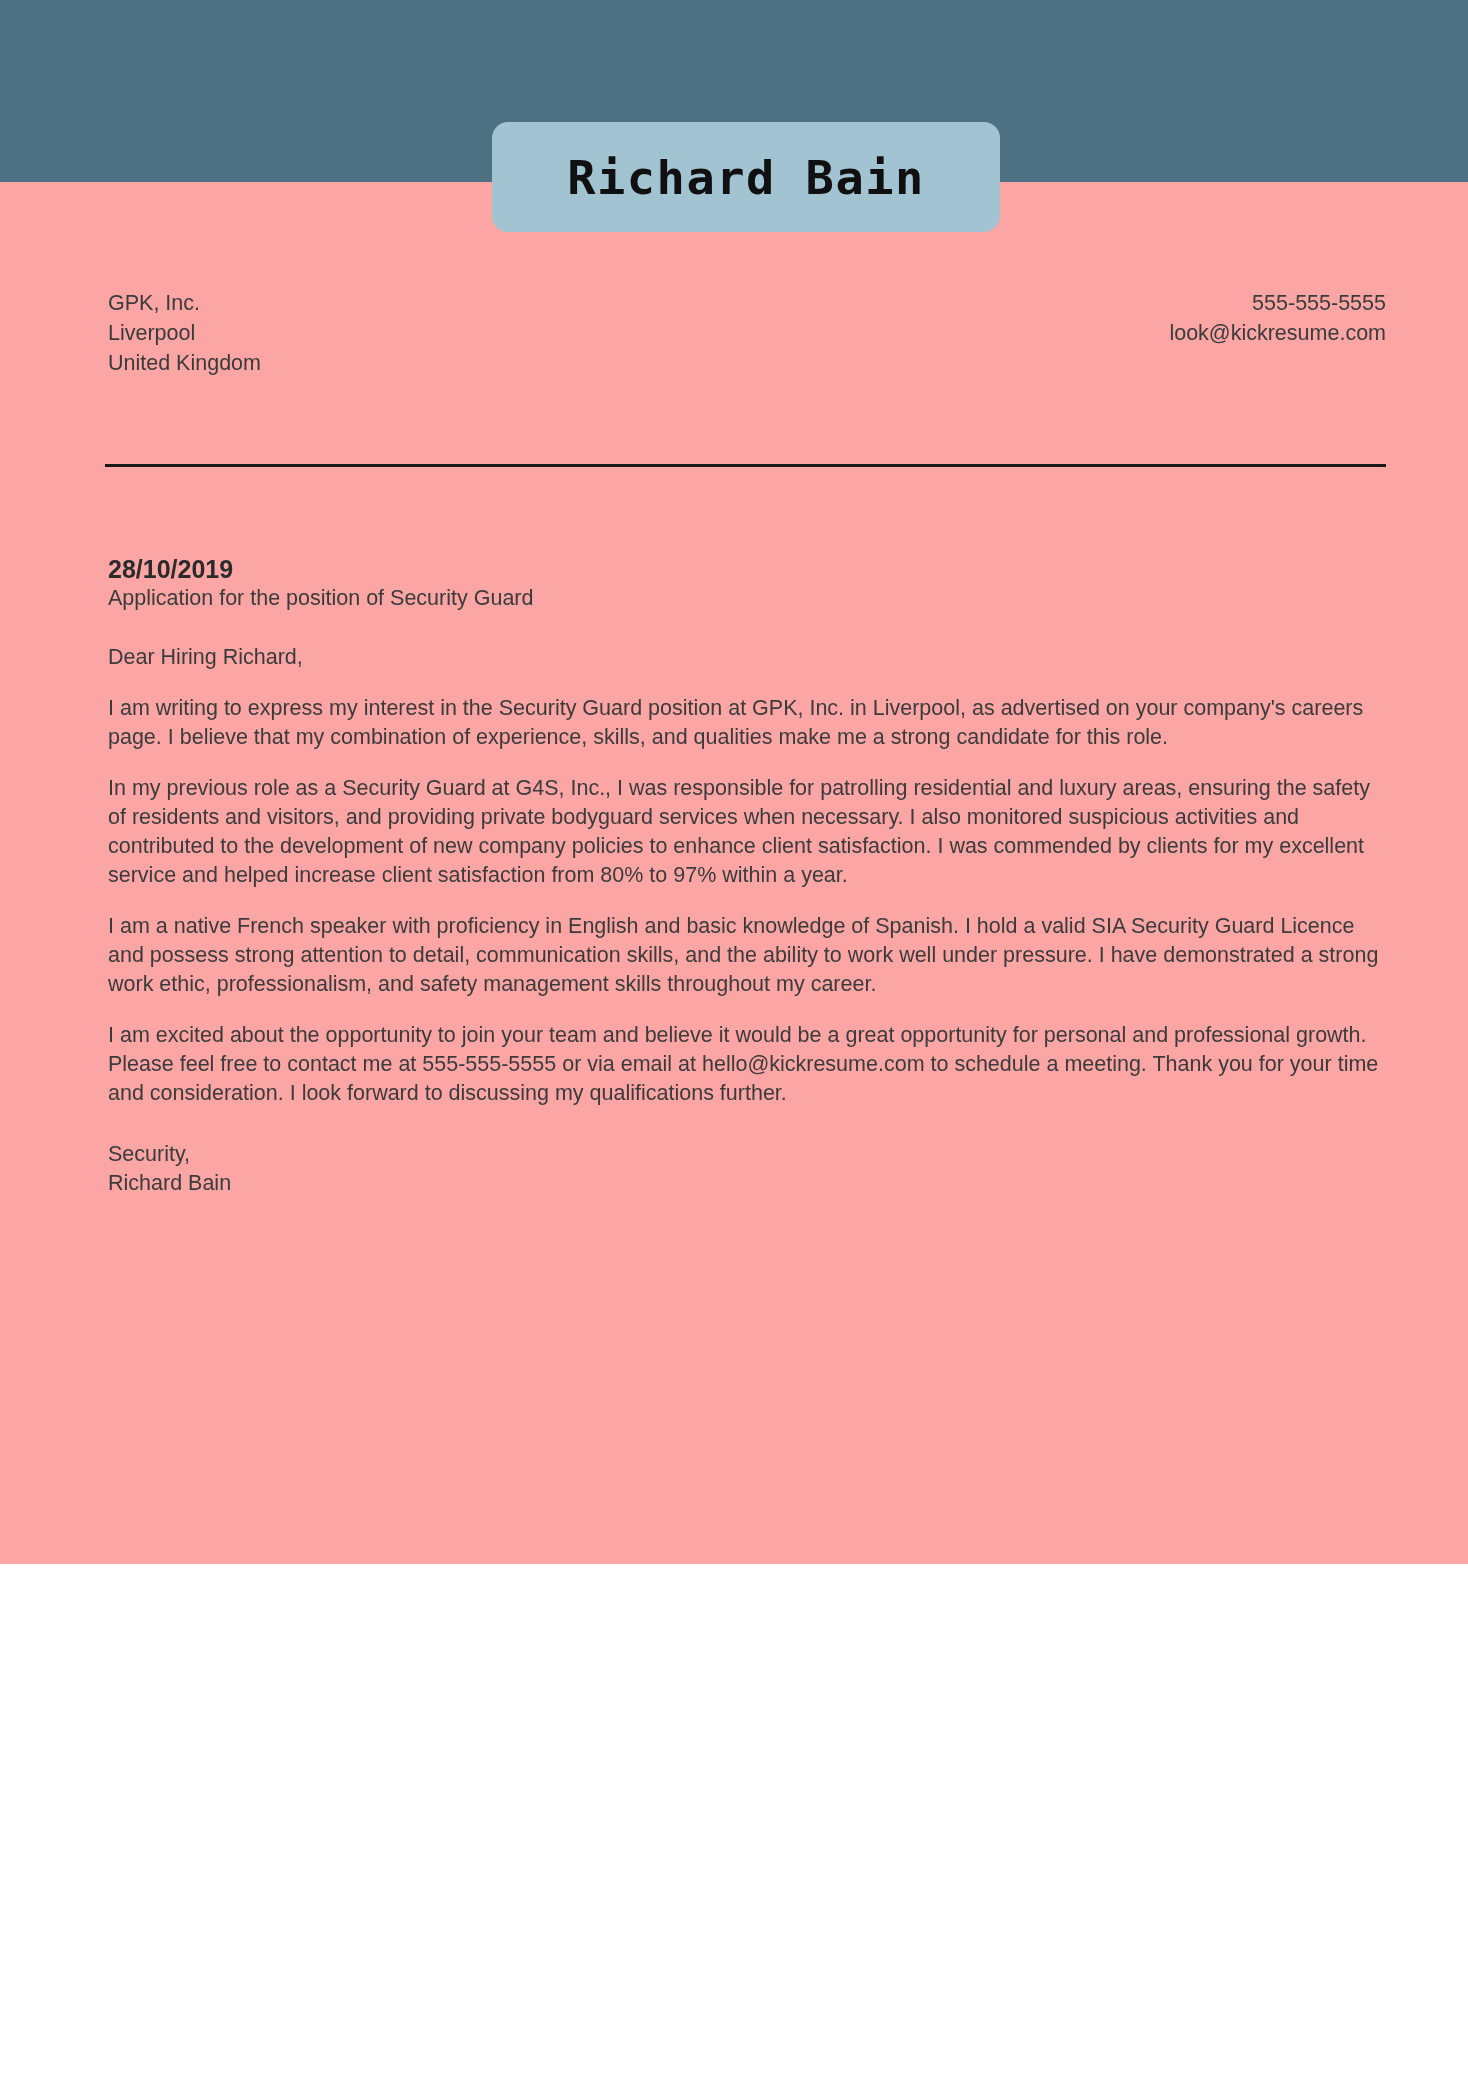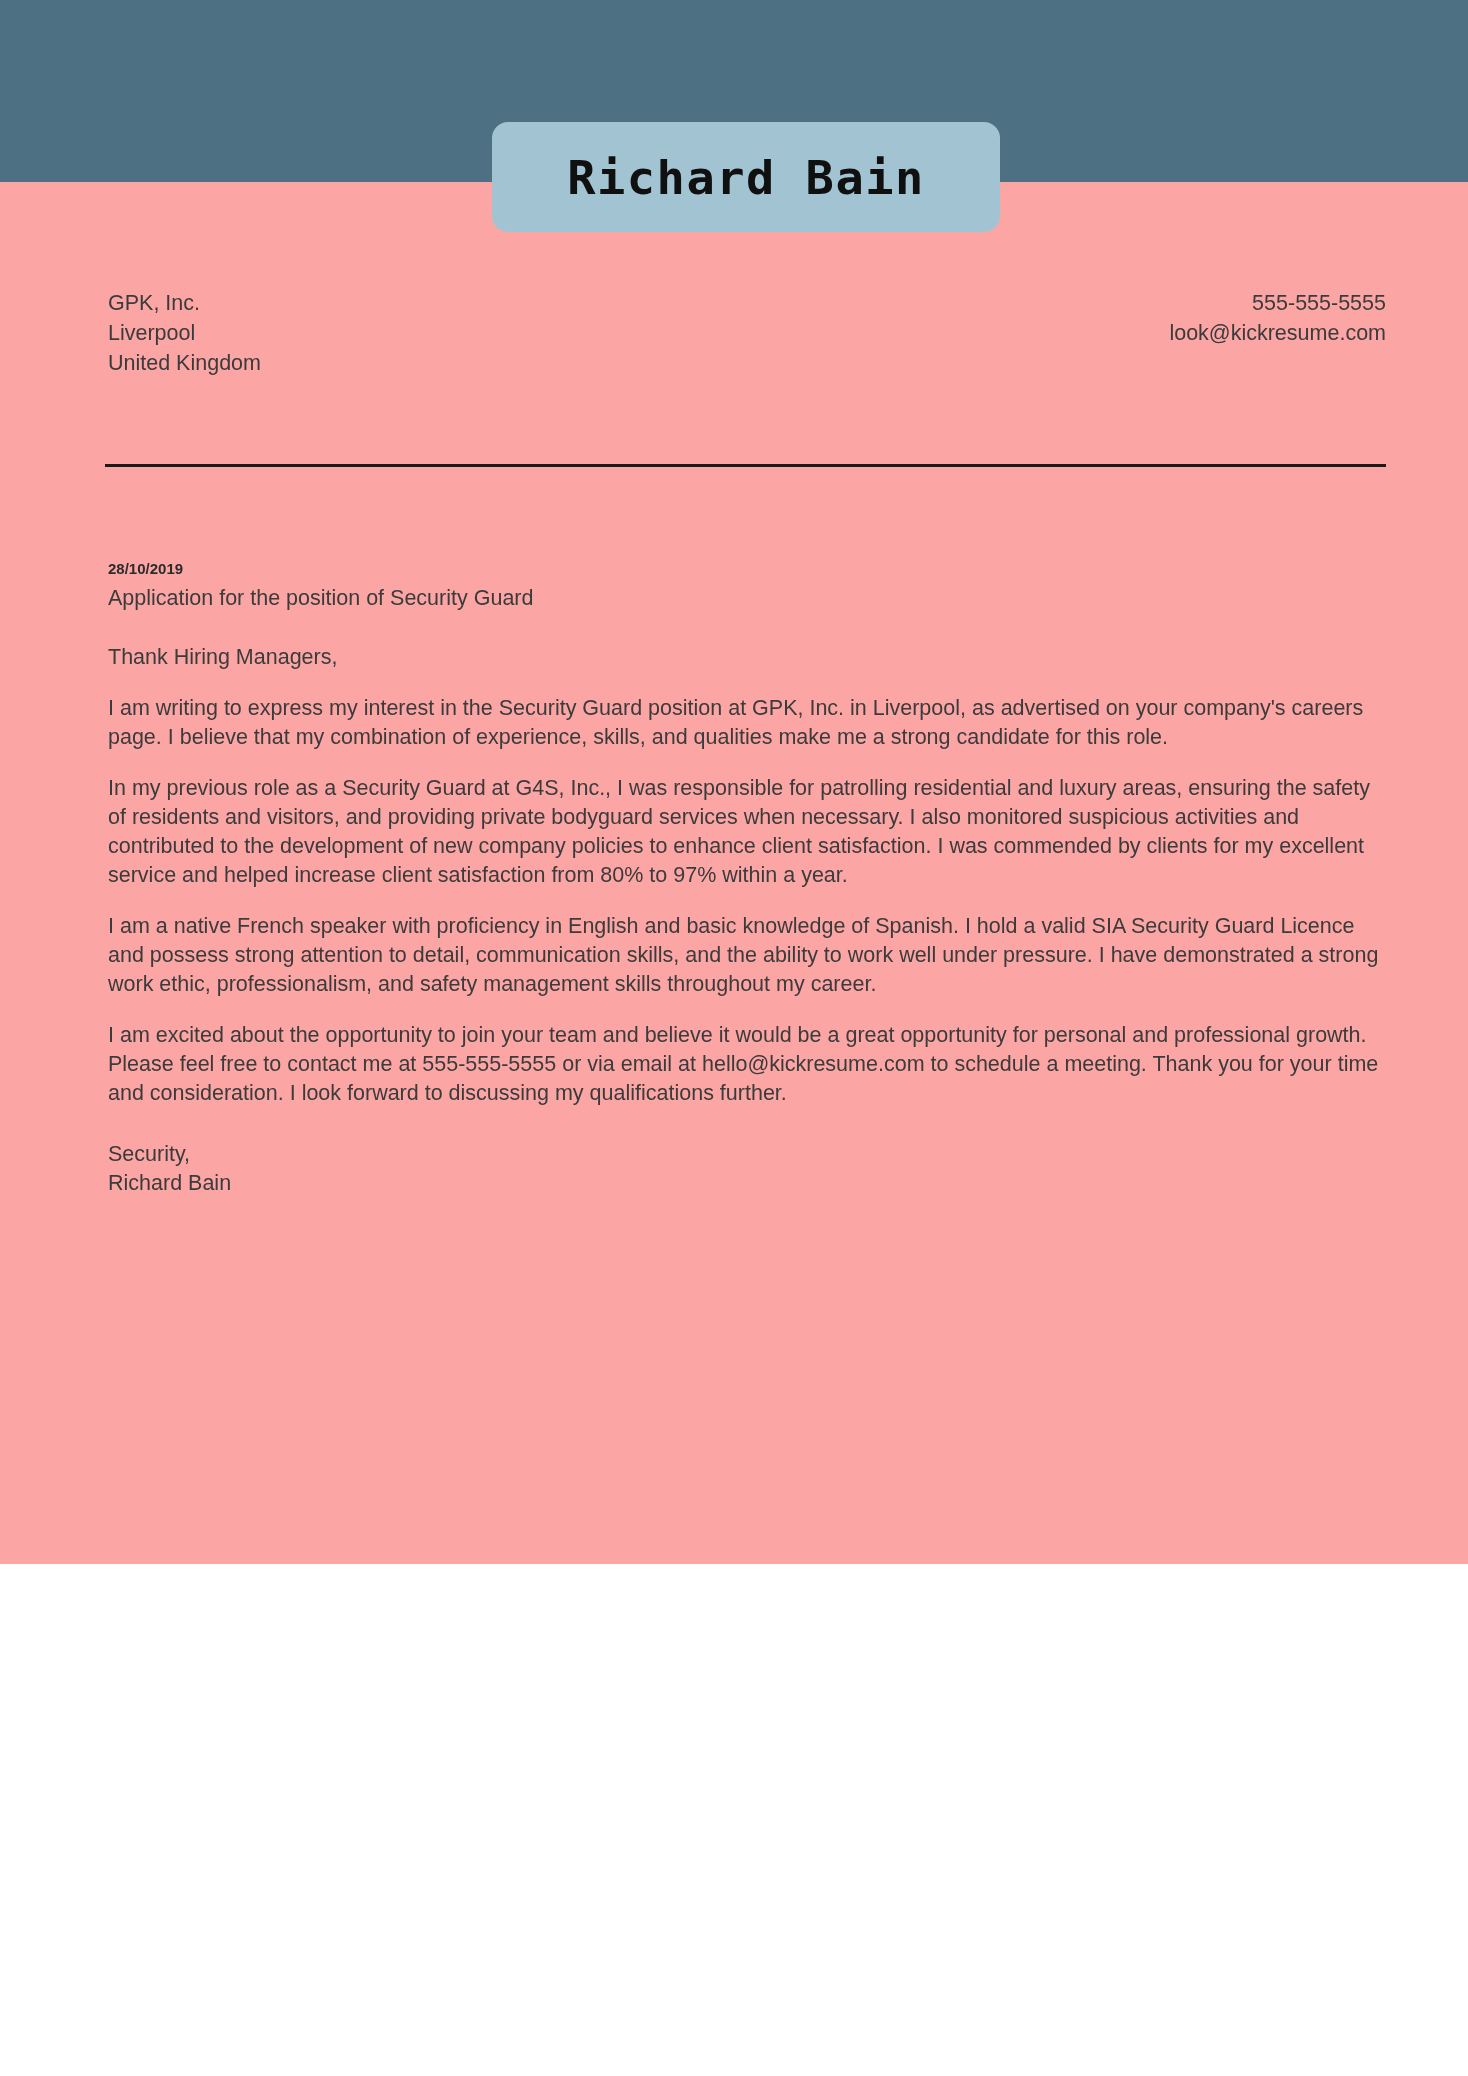--- a/index.html
+++ b/index.html
@@ -89,21 +89,21 @@
     left: 108px;
     top: 555px;
     width: 1278px;
     color: #3b3b3b;
     font-size: 21.5px;
     line-height: 29px;
   }
   #letter-date {
     font-weight: bold;
     color: #2b2b2b;
-    font-size: 15px;
+    font-size: 25px;
     line-height: 28px;
   }
   #letter-subject {
     line-height: 30px;
   }
   .salutation {
     margin-top: 30px;
   }
   .body-paragraph {
     margin-top: 22px;
@@ -139,21 +139,21 @@
       <div class="meta-line">look@kickresume.com</div>
     </div>
   </div>
 
   <div id="divider"></div>
 
   <div id="letter-body">
     <div id="letter-date">28/10/2019</div>
     <div id="letter-subject">Application for the position of Security Guard</div>
 
-    <div class="salutation">Thank Hiring Managers,</div>
+    <div class="salutation">Dear Hiring Richard,</div>
 
     <div class="body-paragraph">I am writing to express my interest in the Security Guard position at GPK, Inc. in Liverpool, as advertised on your company's careers page. I believe that my combination of experience, skills, and qualities make me a strong candidate for this role.</div>
     <div class="body-paragraph">In my previous role as a Security Guard at G4S, Inc., I was responsible for patrolling residential and luxury areas, ensuring the safety of residents and visitors, and providing private bodyguard services when necessary. I also monitored suspicious activities and contributed to the development of new company policies to enhance client satisfaction. I was commended by clients for my excellent service and helped increase client satisfaction from 80% to 97% within a year.</div>
     <div class="body-paragraph">I am a native French speaker with proficiency in English and basic knowledge of Spanish. I hold a valid SIA Security Guard Licence and possess strong attention to detail, communication skills, and the ability to work well under pressure. I have demonstrated a strong work ethic, professionalism, and safety management skills throughout my career.</div>
     <div class="body-paragraph">I am excited about the opportunity to join your team and believe it would be a great opportunity for personal and professional growth. Please feel free to contact me at 555-555-5555 or via email at hello@kickresume.com to schedule a meeting. Thank you for your time and consideration. I look forward to discussing my qualifications further.</div>
 
     <div id="closing-block">
       <div class="closing-line">Security,</div>
       <div class="closing-line">Richard Bain</div>
     </div>

